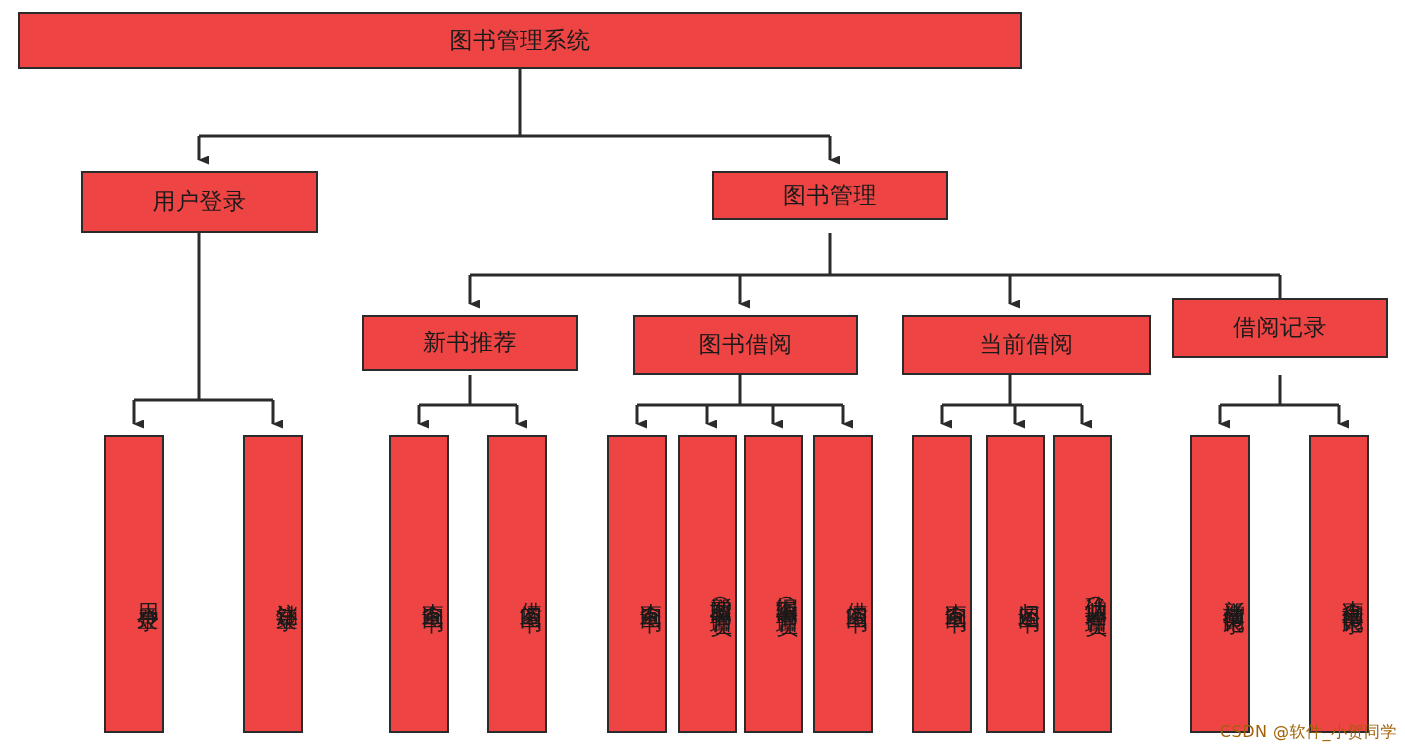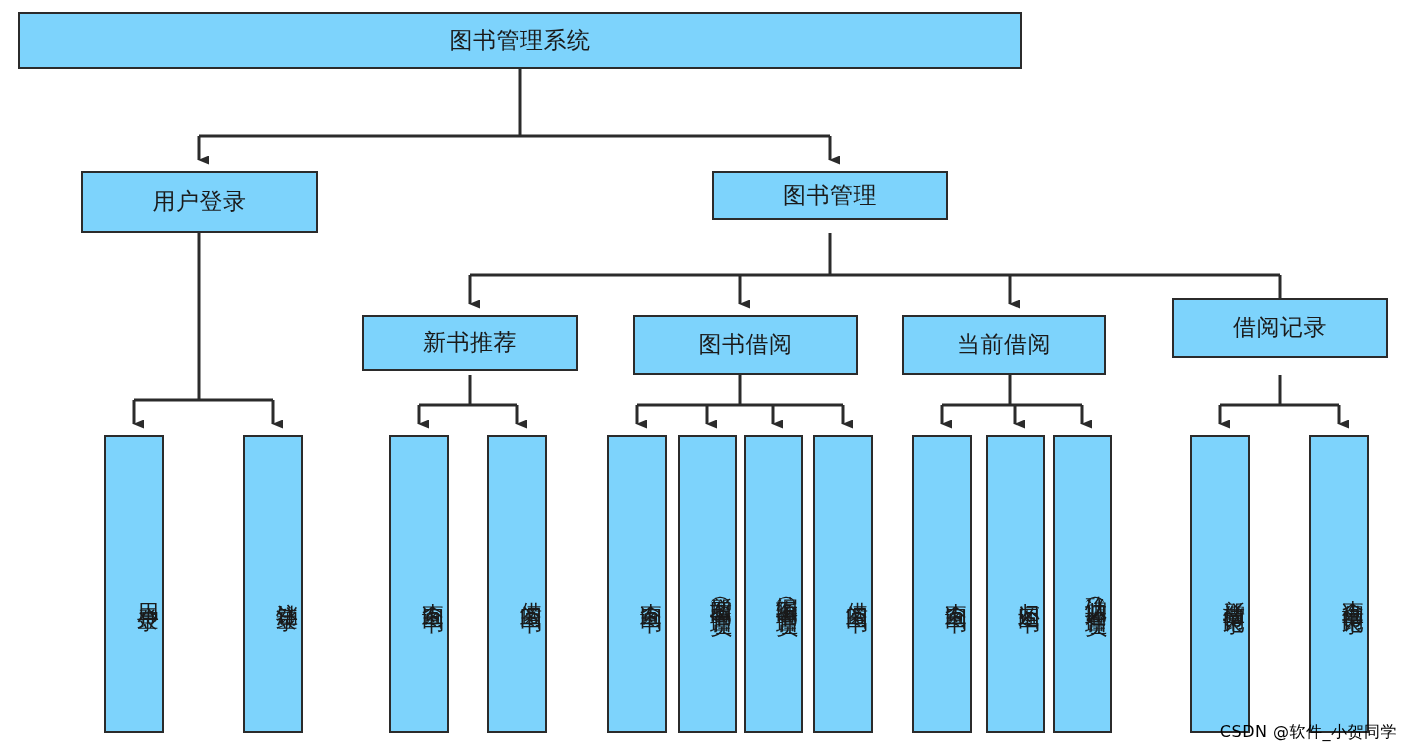--- a/index.html
+++ b/index.html
@@ -21,21 +21,21 @@
   #diagram-svg {
     position: absolute;
     left: 0;
     top: 0;
     width: 1405px;
     height: 747px;
   }
   .node {
     position: absolute;
     box-sizing: border-box;
-    background: #7dd3fc;
+    background: #ef4444;
     border: 2px solid #2b2b2b;
     display: flex;
     align-items: center;
     justify-content: center;
     color: #1a1a1a;
   }
   .node.horizontal {
     font-size: 23px;
     letter-spacing: 0.5px;
     line-height: 1.2;
@@ -56,21 +56,21 @@
   }
   .node.vertical .node-label {
     writing-mode: vertical-rl;
     text-orientation: upright;
   }
   #watermark {
     position: absolute;
     right: 8px;
     bottom: 4px;
     font-size: 16px;
-    color: #000000;
+    color: #a16207;
     letter-spacing: 0.5px;
     white-space: nowrap;
     pointer-events: none;
   }
 </style>
 </head>
 <body>
 
 <div id="diagram-root">
 
@@ -126,21 +126,21 @@
       </div>
       <div class="node horizontal" style="left: 712px; top: 171px; width: 236px; height: 49px;">
         <span class="node-label">图书管理</span>
       </div>
       <div class="node horizontal" style="left: 362px; top: 315px; width: 216px; height: 56px;">
         <span class="node-label">新书推荐</span>
       </div>
       <div class="node horizontal" style="left: 633px; top: 315px; width: 225px; height: 60px;">
         <span class="node-label">图书借阅</span>
       </div>
-      <div class="node horizontal" style="left: 902px; top: 315px; width: 204px; height: 60px;">
+      <div class="node horizontal" style="left: 902px; top: 315px; width: 249px; height: 60px;">
         <span class="node-label">当前借阅</span>
       </div>
       <div class="node horizontal" style="left: 1172px; top: 298px; width: 216px; height: 60px;">
         <span class="node-label">借阅记录</span>
       </div>
       <div class="node vertical" style="left: 104px; top: 435px; width: 60px; height: 298px;">
         <span class="node-label">用户登录</span>
       </div>
       <div class="node vertical" style="left: 243px; top: 435px; width: 60px; height: 298px;">
         <span class="node-label">注销登录</span>

